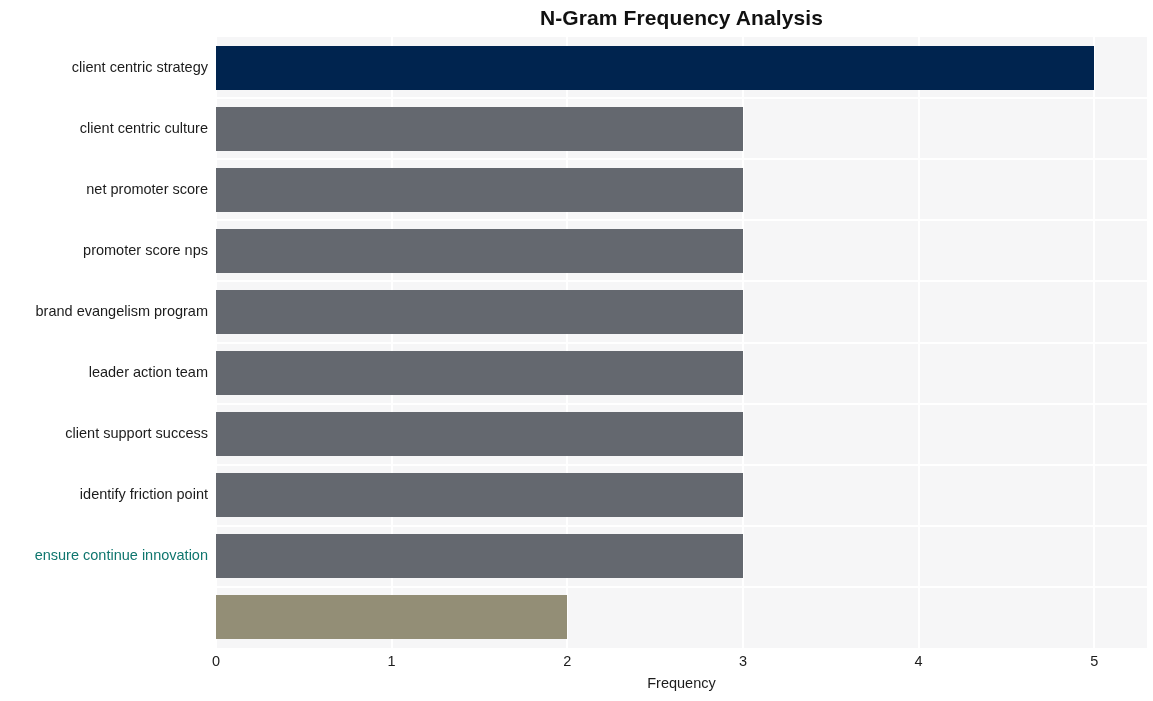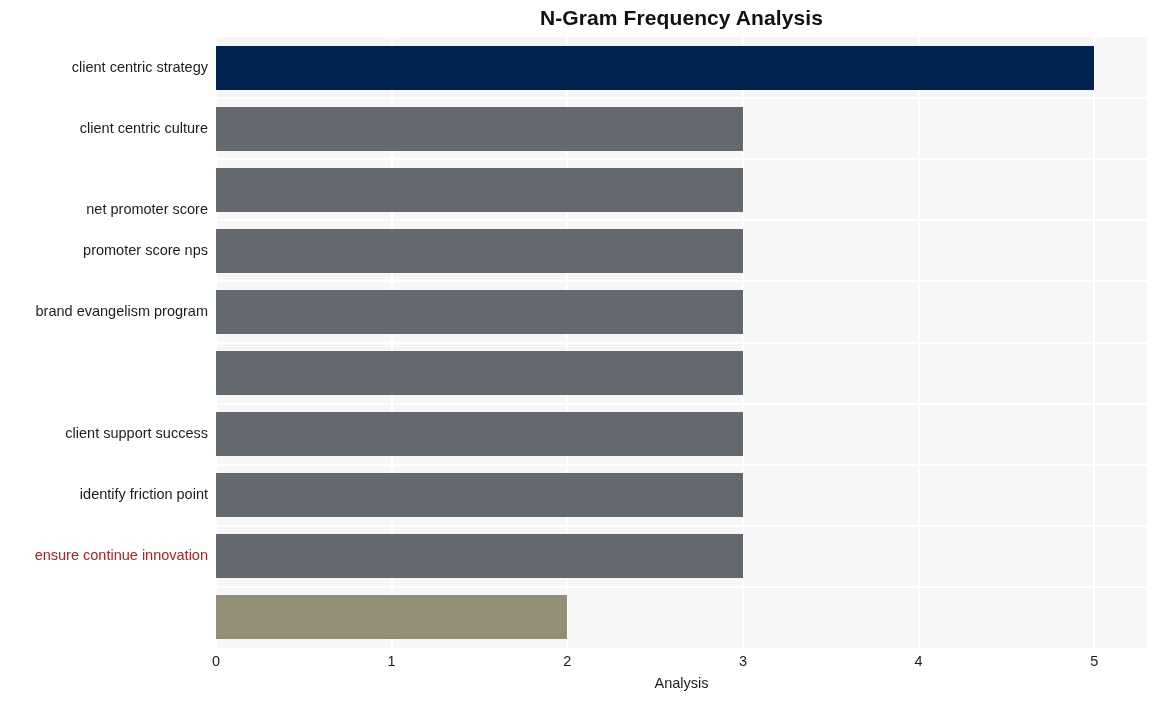--- a/index.html
+++ b/index.html
@@ -155,32 +155,33 @@
         <div class="bar" title="client support success: 3" style="top: 375.15px; height: 44px; width: 526.981px; background: rgb(100, 104, 111);"></div>
         <div class="bar" title="identify friction point: 3" style="top: 436.25px; height: 44px; width: 526.981px; background: rgb(100, 104, 111);"></div>
         <div class="bar" title="ensure continue innovation: 3" style="top: 497.35px; height: 44px; width: 526.981px; background: rgb(100, 104, 111);"></div>
         <div class="bar" title="achieve long term: 2" style="top: 558.45px; height: 44px; width: 351.321px; background: rgb(147, 142, 118);"></div>
       </div>
   </div>
 
   <div id="y-axis-labels">
       <div class="y-tick-label" style="top: 21.55px; color: rgb(28, 28, 28); padding-left: 48px;">client centric strategy</div>
       <div class="y-tick-label" style="top: 82.65px; color: rgb(28, 28, 28);">client centric culture</div>
-      <div class="y-tick-label" style="top: 143.75px; color: rgb(28, 28, 28); margin-top: 20px;">net promoter score</div>
+      <div class="y-tick-label" style="top: 143.75px; color: rgb(28, 28, 28);">net promoter score</div>
       <div class="y-tick-label" style="top: 204.85px; color: rgb(28, 28, 28); padding-left: 16px;">promoter score nps</div>
       <div class="y-tick-label" style="top: 265.95px; color: rgb(28, 28, 28);">brand evangelism program</div>
+      <div class="y-tick-label" style="top: 327.05px; color: rgb(28, 28, 28);">leader action team</div>
       <div class="y-tick-label" style="top: 388.15px; color: rgb(28, 28, 28);">client support success</div>
       <div class="y-tick-label" style="top: 449.25px; color: rgb(28, 28, 28);">identify friction point</div>
-      <div class="y-tick-label" style="top: 510.35px; color: #b91c1c; margin-left: 27px;">ensure continue innovation</div>
+      <div class="y-tick-label" style="top: 510.35px; color: #0f766e; margin-left: 27px;">ensure continue innovation</div>
     </div>
 
   <div id="x-axis-labels">
       <div class="x-tick-label" style="left: 213px; color: rgb(28, 28, 28);">0</div>
       <div class="x-tick-label" style="left: 388.66px; color: rgb(28, 28, 28);">1</div>
       <div class="x-tick-label" style="left: 564.321px; color: rgb(28, 28, 28);">2</div>
       <div class="x-tick-label" style="left: 739.981px; color: rgb(28, 28, 28);">3</div>
       <div class="x-tick-label" style="left: 915.642px; color: rgb(28, 28, 28);">4</div>
       <div class="x-tick-label" style="left: 1091.3px; color: rgb(28, 28, 28);">5</div>
     </div>
 
-  <div id="x-axis-title">Analysis</div>
+  <div id="x-axis-title">Frequency</div>
 
 </div>
 
 </body></html>

